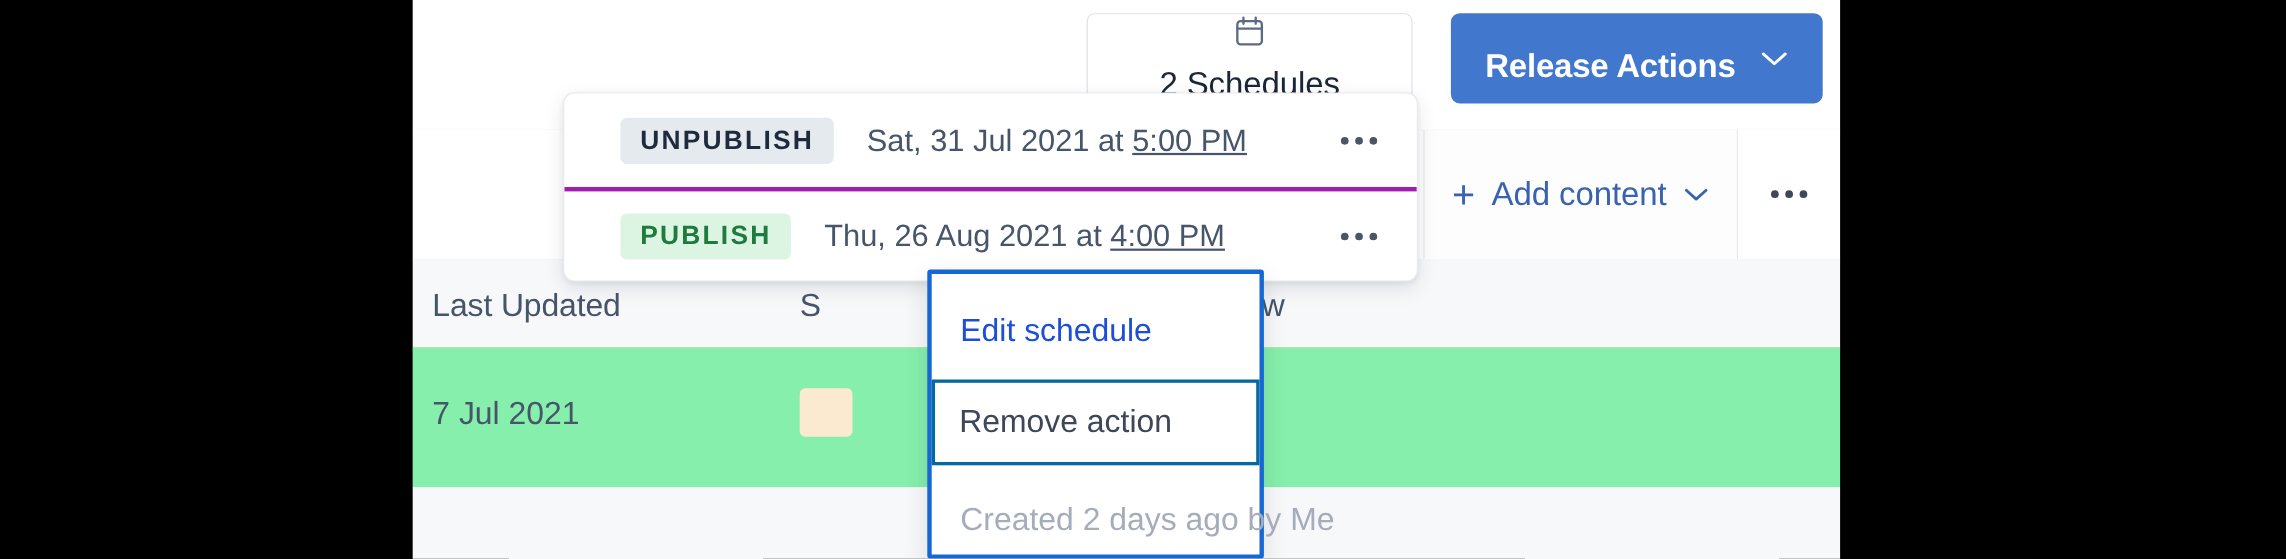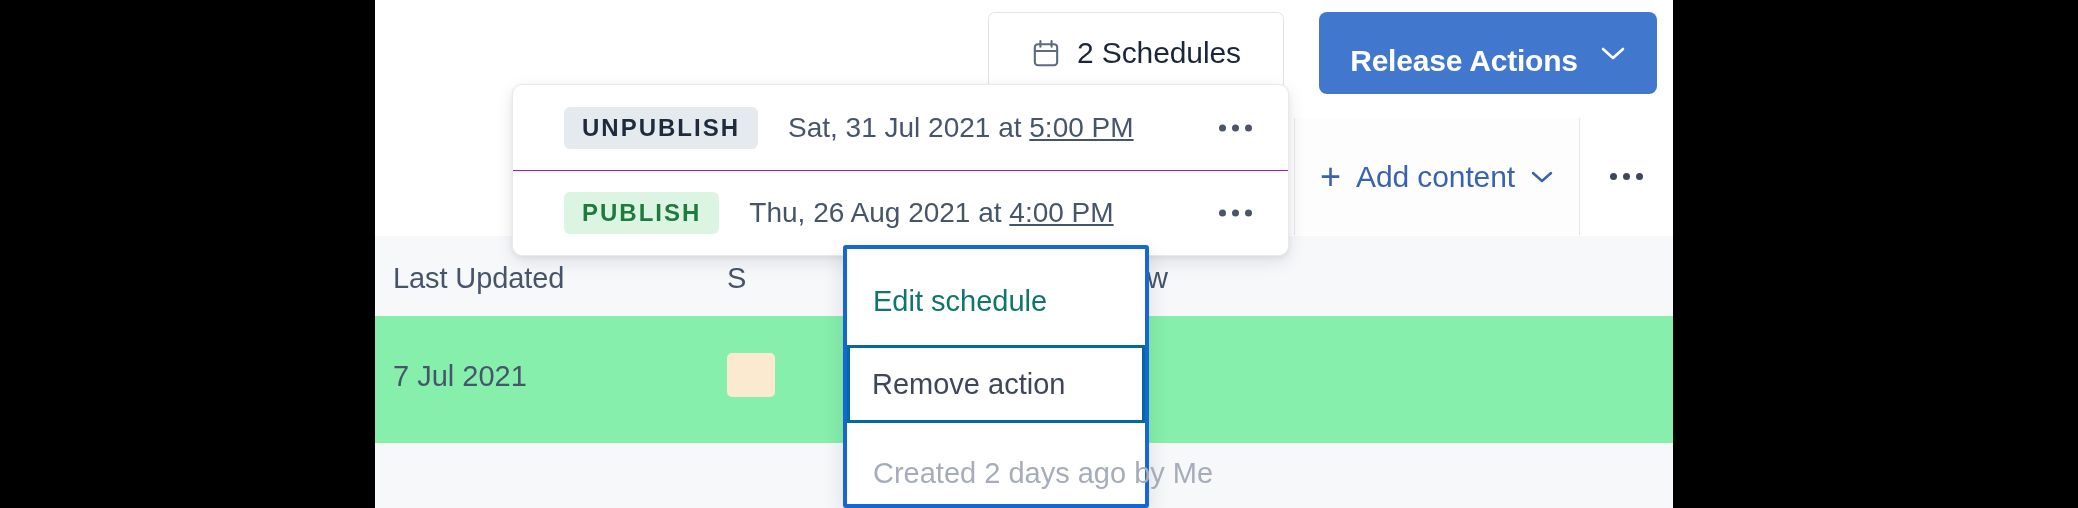--- a/index.html
+++ b/index.html
@@ -60,20 +60,21 @@
     background: #ffffff;
     border: 1px solid #dfe3e8;
     border-radius: 7px;
     display: flex;
     align-items: center;
     justify-content: center;
     gap: 16px;
     box-sizing: border-box;
     z-index: 12;
     box-shadow: 0 1px 1px rgba(16,24,40,0.03);
+    flex-direction: column;
   }
   .schedules-btn .label {
     font-size: 30px;
     color: #1b2638;
     letter-spacing: -0.1px;
   }
   .cal-icon { width: 30px; height: 31px; display:block; }
 
   .release-btn {
     position: absolute;
@@ -229,21 +230,21 @@
     overflow: hidden;
   }
   .sched-row {
     position: relative;
     height: 85px;
     display: flex;
     align-items: center;
     padding-left: 51px;
     box-sizing: border-box;
   }
-  .sched-row + .sched-row { border-top: 1px solid #a21caf; }
+  .sched-row + .sched-row { border-top: 4px solid #a21caf; }
 
   .badge {
     display: inline-flex;
     align-items: center;
     justify-content: center;
     height: 42px;
     padding: 0 18px;
     border-radius: 6px;
     font-size: 24px;
     font-weight: bold;
@@ -283,21 +284,21 @@
     box-shadow: 0 8px 22px rgba(16,24,40,0.12);
   }
   .ctx-item {
     position: relative;
     height: 76px;
     display: flex;
     align-items: center;
     padding-left: 26px;
     box-sizing: border-box;
     font-size: 29px;
-    color: #0f766e;
+    color: #1d4ed8;
     white-space: nowrap;
   }
   .ctx-item.first { margin-top: 14px; }
   .ctx-item.highlight {
     border: 3px solid #0369a1;
     height: 78px;
     margin-top: 6px;
     box-sizing: border-box;
     padding-left: 22px;
     color: #3d4759;

